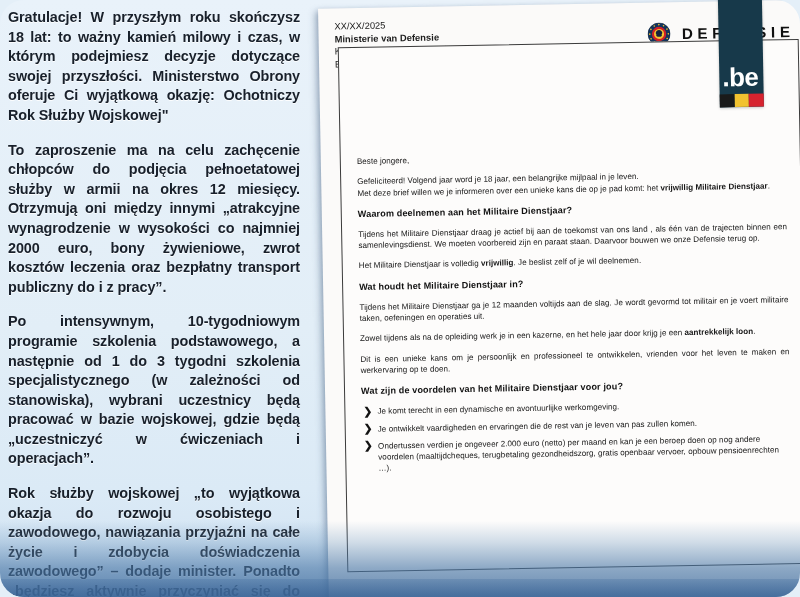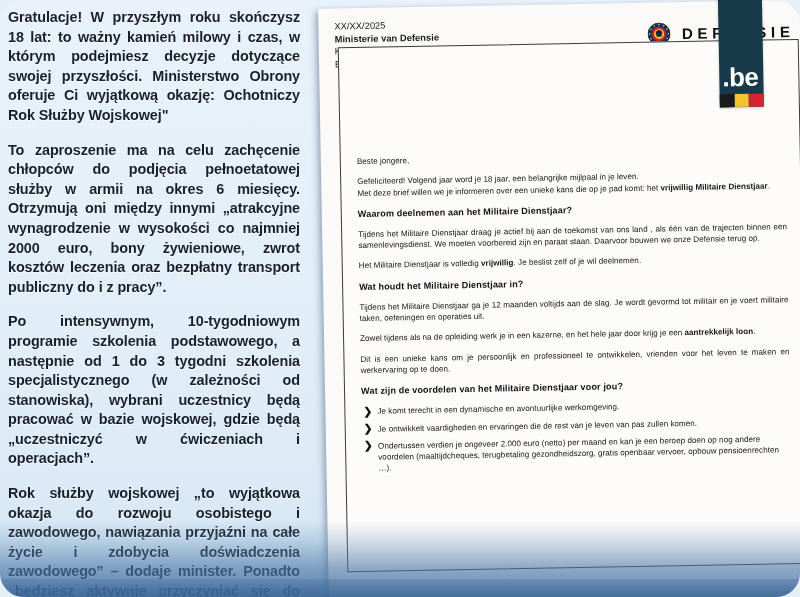--- a/index.html
+++ b/index.html
@@ -205,21 +205,21 @@
     color: #121212;
   }
 </style>
 </head>
 <body>
 
 <div id="stage">
 
   <div id="article">
     <p>Gratulacje! W przyszłym roku skończysz 18 lat: to ważny kamień milowy i czas, w którym podejmiesz decyzje dotyczące swojej przyszłości. Ministerstwo Obrony oferuje Ci wyjątkową okazję: Ochotniczy Rok Służby Wojskowej"</p>
-    <p>To zaproszenie ma na celu zachęcenie chłopców do podjęcia pełnoetatowej służby w armii na okres 6 miesięcy. Otrzymują oni między innymi „atrakcyjne wynagrodzenie w wysokości co najmniej 2000 euro, bony żywieniowe, zwrot kosztów leczenia oraz bezpłatny transport publiczny do i z pracy”.</p>
+    <p>To zaproszenie ma na celu zachęcenie chłopców do podjęcia pełnoetatowej służby w armii na okres 12 miesięcy. Otrzymują oni między innymi „atrakcyjne wynagrodzenie w wysokości co najmniej 2000 euro, bony żywieniowe, zwrot kosztów leczenia oraz bezpłatny transport publiczny do i z pracy”.</p>
     <p>Po intensywnym, 10-tygodniowym programie szkolenia podstawowego, a następnie od 1 do 3 tygodni szkolenia specjalistycznego (w zależności od stanowiska), wybrani uczestnicy będą pracować w bazie wojskowej, gdzie będą „uczestniczyć w ćwiczeniach i operacjach”.</p>
     <p>Rok służby wojskowej „to wyjątkowa okazja do rozwoju osobistego i zawodowego, nawiązania przyjaźni na całe życie i zdobycia doświadczenia zawodowego” – dodaje minister. Ponadto „będziesz aktywnie przyczyniać się do przyszłości Belgii w kontekście międzynarodowym, w którym musimy być przygotowani i gotowi do działania”.</p>
   </div>
 
   <div id="letter-wrap">
     <div id="letter-sheet">
 
       <div id="letterhead">
 
         <div id="sender-block">

